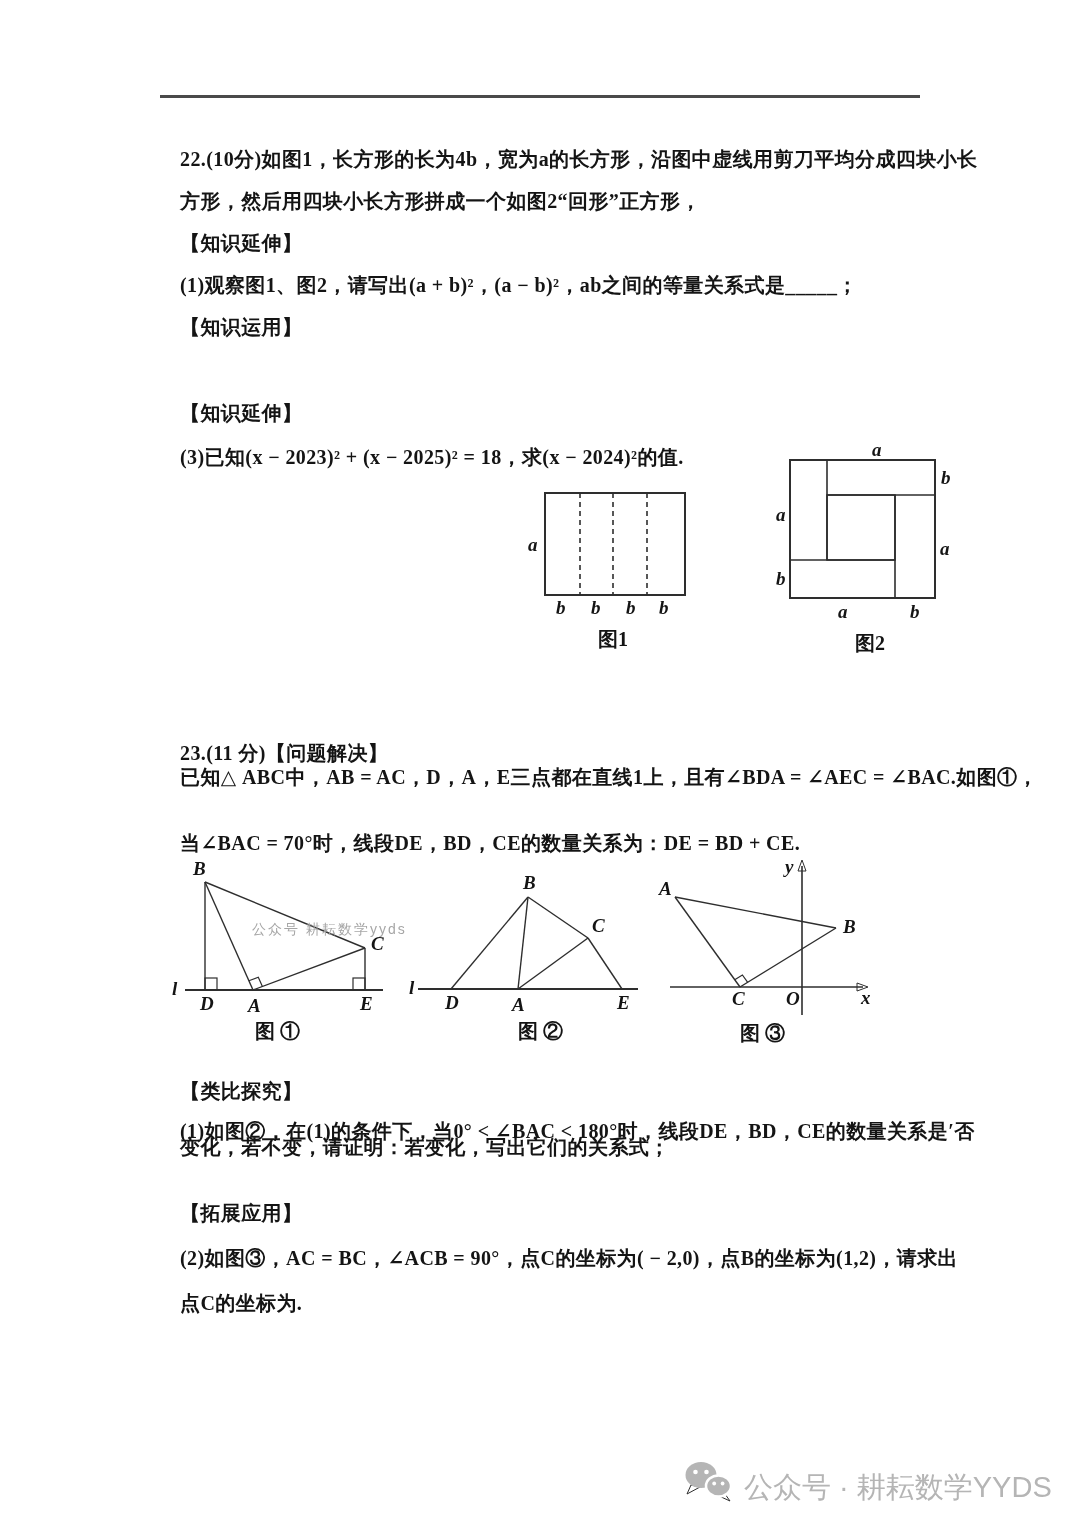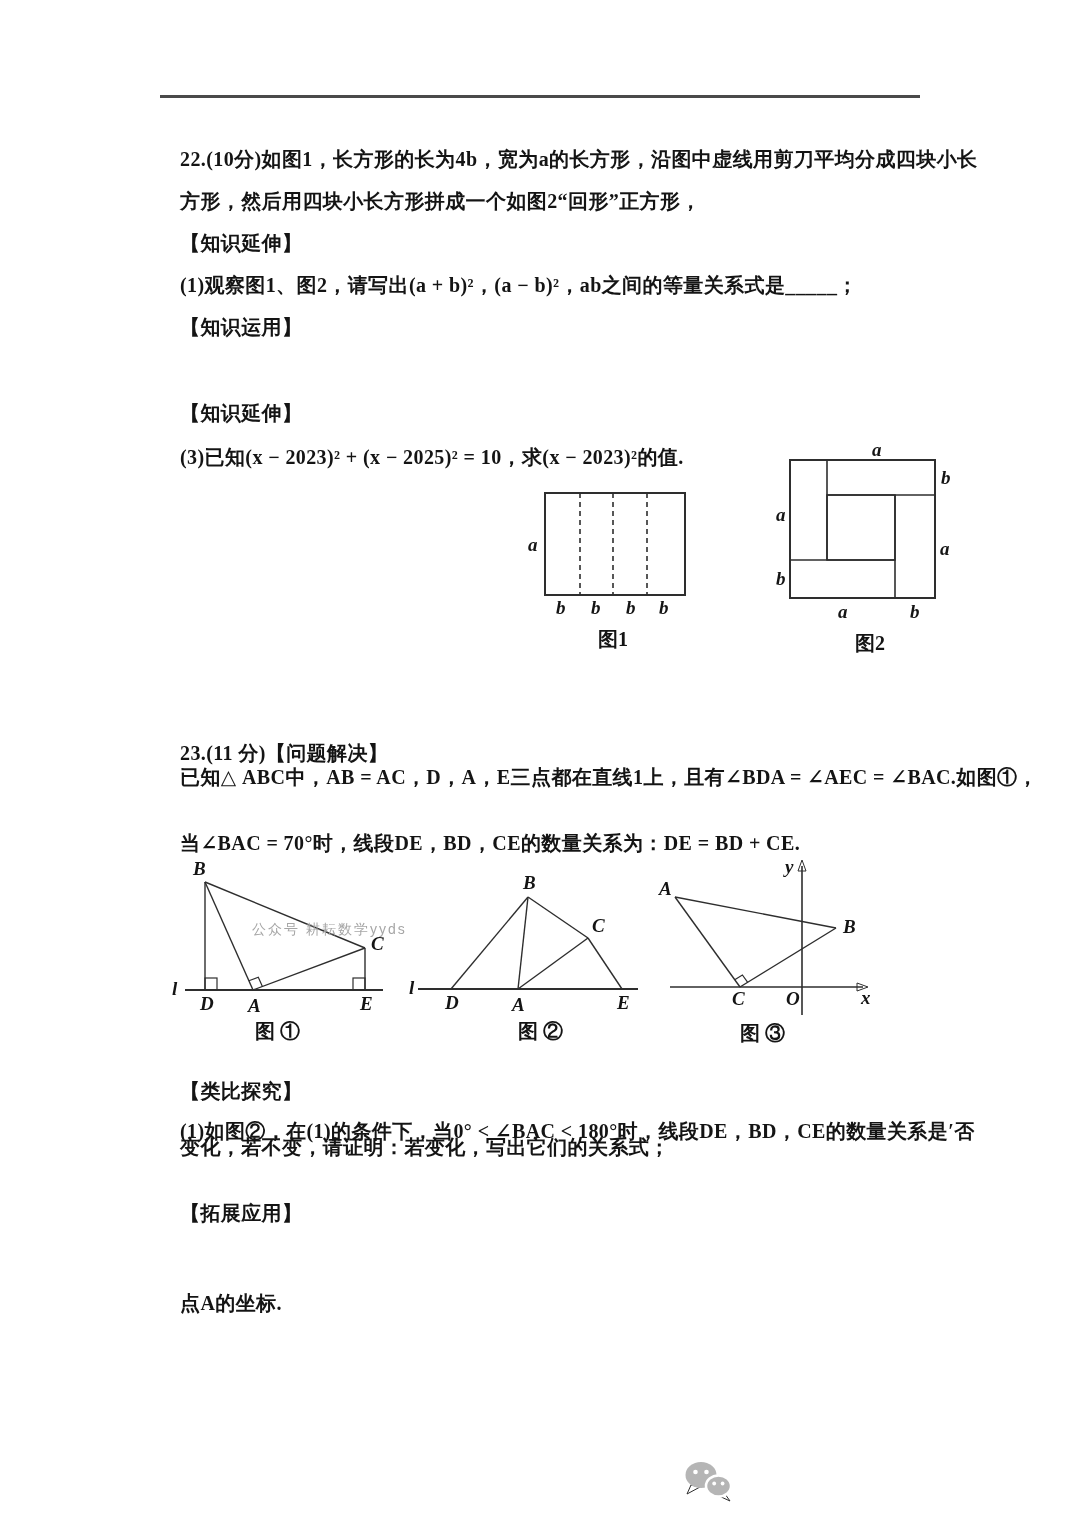--- a/index.html
+++ b/index.html
@@ -23,21 +23,21 @@
 <div class="page">
 
   <div class="rule"></div>
 
   <div class="tl" style="top:146px">22.(10分)如图1，长方形的长为4b，宽为a的长方形，沿图中虚线用剪刀平均分成四块小长</div>
   <div class="tl" style="top:188px">方形，然后用四块小长方形拼成一个如图2“回形”正方形，</div>
   <div class="tl" style="top:230px">【知识延伸】</div>
   <div class="tl" style="top:272px">(1)观察图1、图2，请写出(a + b)²，(a − b)²，ab之间的等量关系式是_____；</div>
   <div class="tl" style="top:314px">【知识运用】</div>
   <div class="tl" style="top:400px">【知识延伸】</div>
-  <div class="tl" style="top:444px">(3)已知(x − 2023)² + (x − 2025)² = 10，求(x − 2023)²的值.</div>
+  <div class="tl" style="top:444px">(3)已知(x − 2023)² + (x − 2025)² = 18，求(x − 2024)²的值.</div>
 
   <svg class="figsvg" style="left:520px;top:478px" width="190" height="185">
     <rect x="25" y="15" width="140" height="102" stroke-width="2"></rect>
     <line x1="60" y1="15" x2="60" y2="117" stroke-width="1.6" stroke-dasharray="5,4"></line>
     <line x1="93" y1="15" x2="93" y2="117" stroke-width="1.6" stroke-dasharray="5,4"></line>
     <line x1="127" y1="15" x2="127" y2="117" stroke-width="1.6" stroke-dasharray="5,4"></line>
     <text class="lbl" x="8" y="73">a</text>
     <text class="lbl" x="36" y="136">b</text>
     <text class="lbl" x="71" y="136">b</text>
     <text class="lbl" x="106" y="136">b</text>
@@ -117,26 +117,28 @@
     <text class="lbl" x="31" y="47">A</text>
     <text class="lbl" x="215" y="85">B</text>
     <text class="lbl" x="104" y="157">C</text>
     <text class="cap" x="112" y="192">图 ③</text>
   </svg>
 
   <div class="tl" style="top:1078px">【类比探究】</div>
   <div class="tl" style="top:1118px">(1)如图②，在(1)的条件下，当0° &lt; ∠BAC &lt; 180°时，线段DE，BD，CE的数量关系是′否</div>
   <div class="tl" style="top:1134px">变化，若不变，请证明：若变化，写出它们的关系式；</div>
   <div class="tl" style="top:1200px">【拓展应用】</div>
-  <div class="tl" style="top:1290px">点A的坐标.</div>
+  <div class="tl" style="top:1245px">(2)如图③，AC = BC，∠ACB = 90°，点C的坐标为( − 2,0)，点B的坐标为(1,2)，请求出</div>
+  <div class="tl" style="top:1290px">点C的坐标为.</div>
 
   <svg class="figsvg" style="left:683px;top:1460px" width="54" height="46" viewBox="0 0 54 46">
     <path d="M8 25 L4 34 L17 27 Z" fill="#b5b5b5" stroke="none"></path>
     <ellipse cx="18" cy="15" rx="15.5" ry="13" fill="#b5b5b5" stroke="none"></ellipse>
     <circle cx="12.5" cy="12" r="2.3" fill="#ffffff" stroke="none"></circle>
     <circle cx="23.5" cy="12" r="2.3" fill="#ffffff" stroke="none"></circle>
     <path d="M42 34 L47 41 L36 36 Z" fill="#b5b5b5" stroke="none"></path>
     <ellipse cx="35.5" cy="26" rx="12.5" ry="10.5" fill="#b5b5b5" stroke="#ffffff" stroke-width="2.5"></ellipse>
     <circle cx="31.2" cy="23.5" r="1.9" fill="#ffffff" stroke="none"></circle>
     <circle cx="39.6" cy="23.5" r="1.9" fill="#ffffff" stroke="none"></circle>
   </svg>
+  <div class="footer-text">公众号 · 耕耘数学YYDS</div>
 
 </div>
 
 </body></html>

